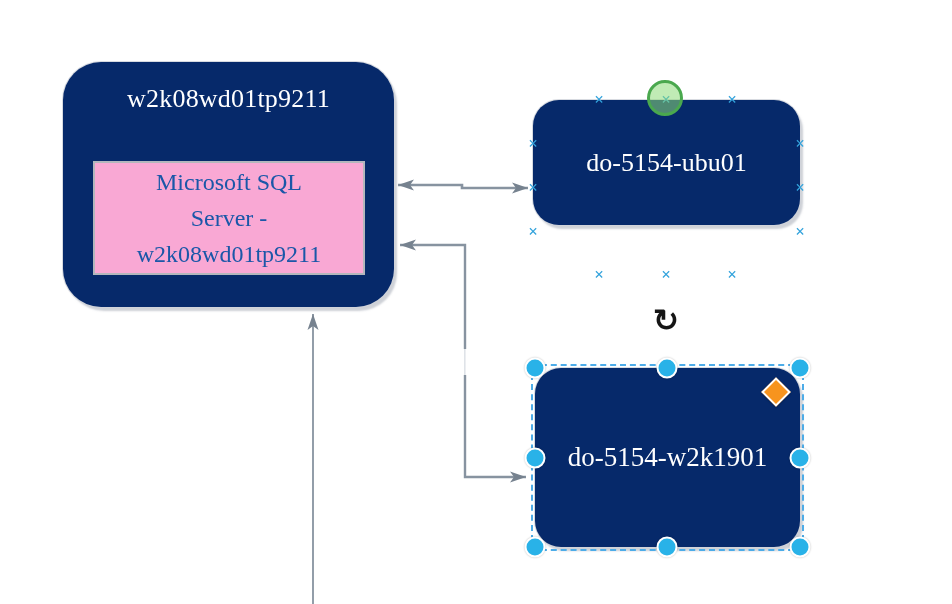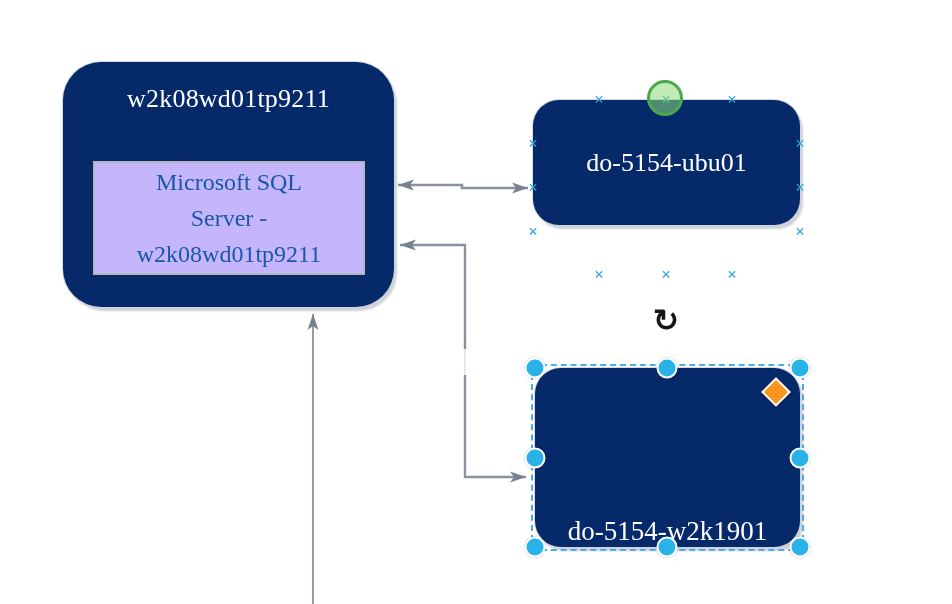--- a/index.html
+++ b/index.html
@@ -11,28 +11,28 @@
   .node{
     position:absolute;background:#06296a;color:#ffffff;
     box-shadow:0 0 0 1px rgba(208,212,219,.85), 3px 4px 2px rgba(165,172,182,.55);
   }
   .node-sql{left:63px;top:62px;width:331px;height:245px;border-radius:38px;}
   .node-sql .title{
     text-align:center;margin-top:22px;font-size:26px;letter-spacing:.2px;white-space:nowrap;
   }
   .service-box{
     position:absolute;left:30px;top:99px;width:268px;height:110px;
-    background:#c4b5fd;border:2px solid #b3b7bd;
+    background:#f9a8d4;border:2px solid #b3b7bd;
     display:flex;flex-direction:column;justify-content:center;
     color:#1a57a8;font-size:24px;line-height:36px;text-align:center;
   }
   .node-ubu{left:533px;top:100px;width:267px;height:125px;border-radius:26px;
     display:flex;align-items:center;justify-content:center;}
   .node-w2k{left:535px;top:368px;width:265px;height:179px;border-radius:26px;
-    display:flex;align-items:flex-end;justify-content:center;}
+    display:flex;align-items:center;justify-content:center;}
   .node-label{font-size:26px;white-space:nowrap;}
   .node-w2k .node-label{font-size:27px;}
   
   svg.edges{position:absolute;left:0;top:0;}
   
   .cp{
     position:absolute;transform:translate(-50%,-50%);
     color:#33a3dc;font-size:17px;font-weight:600;line-height:17px;
   }
   .hover-ring{

